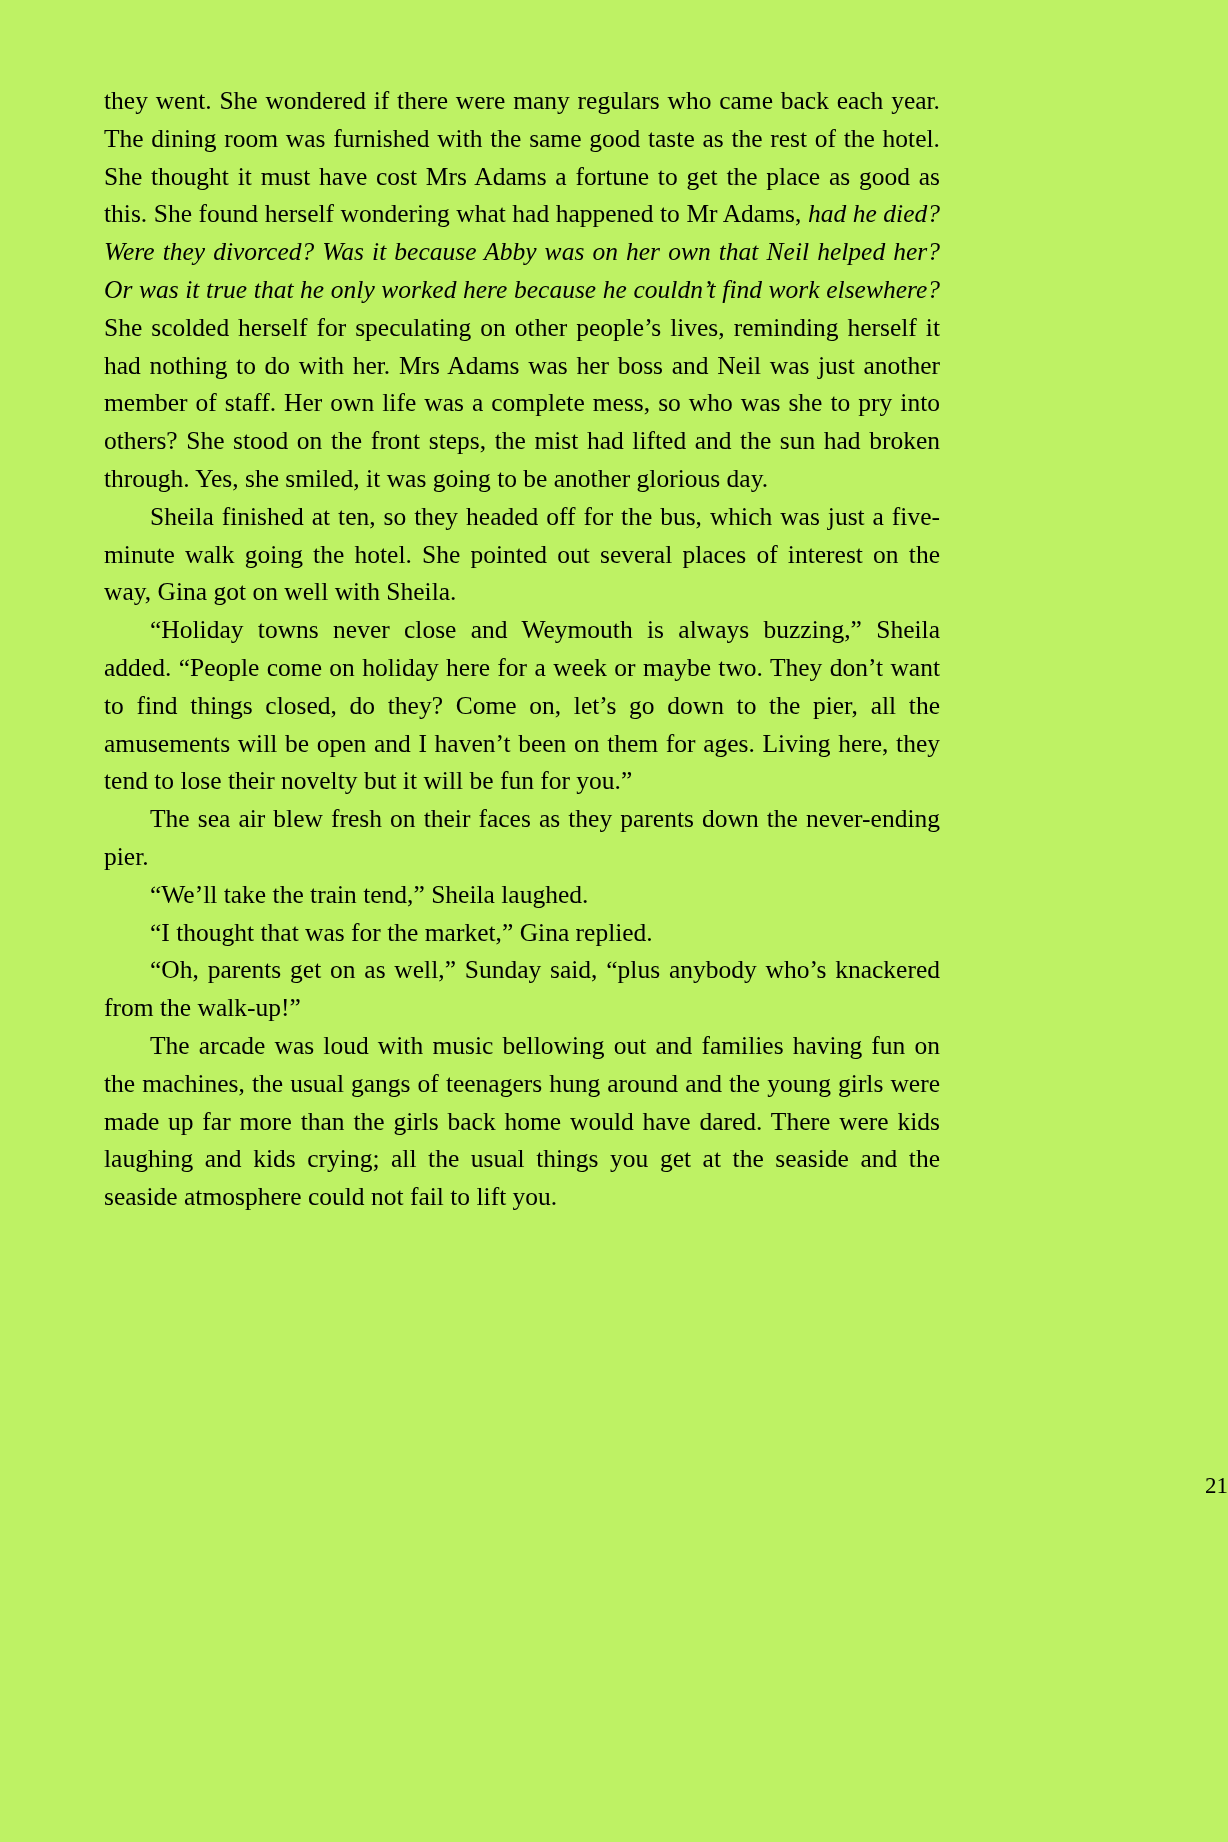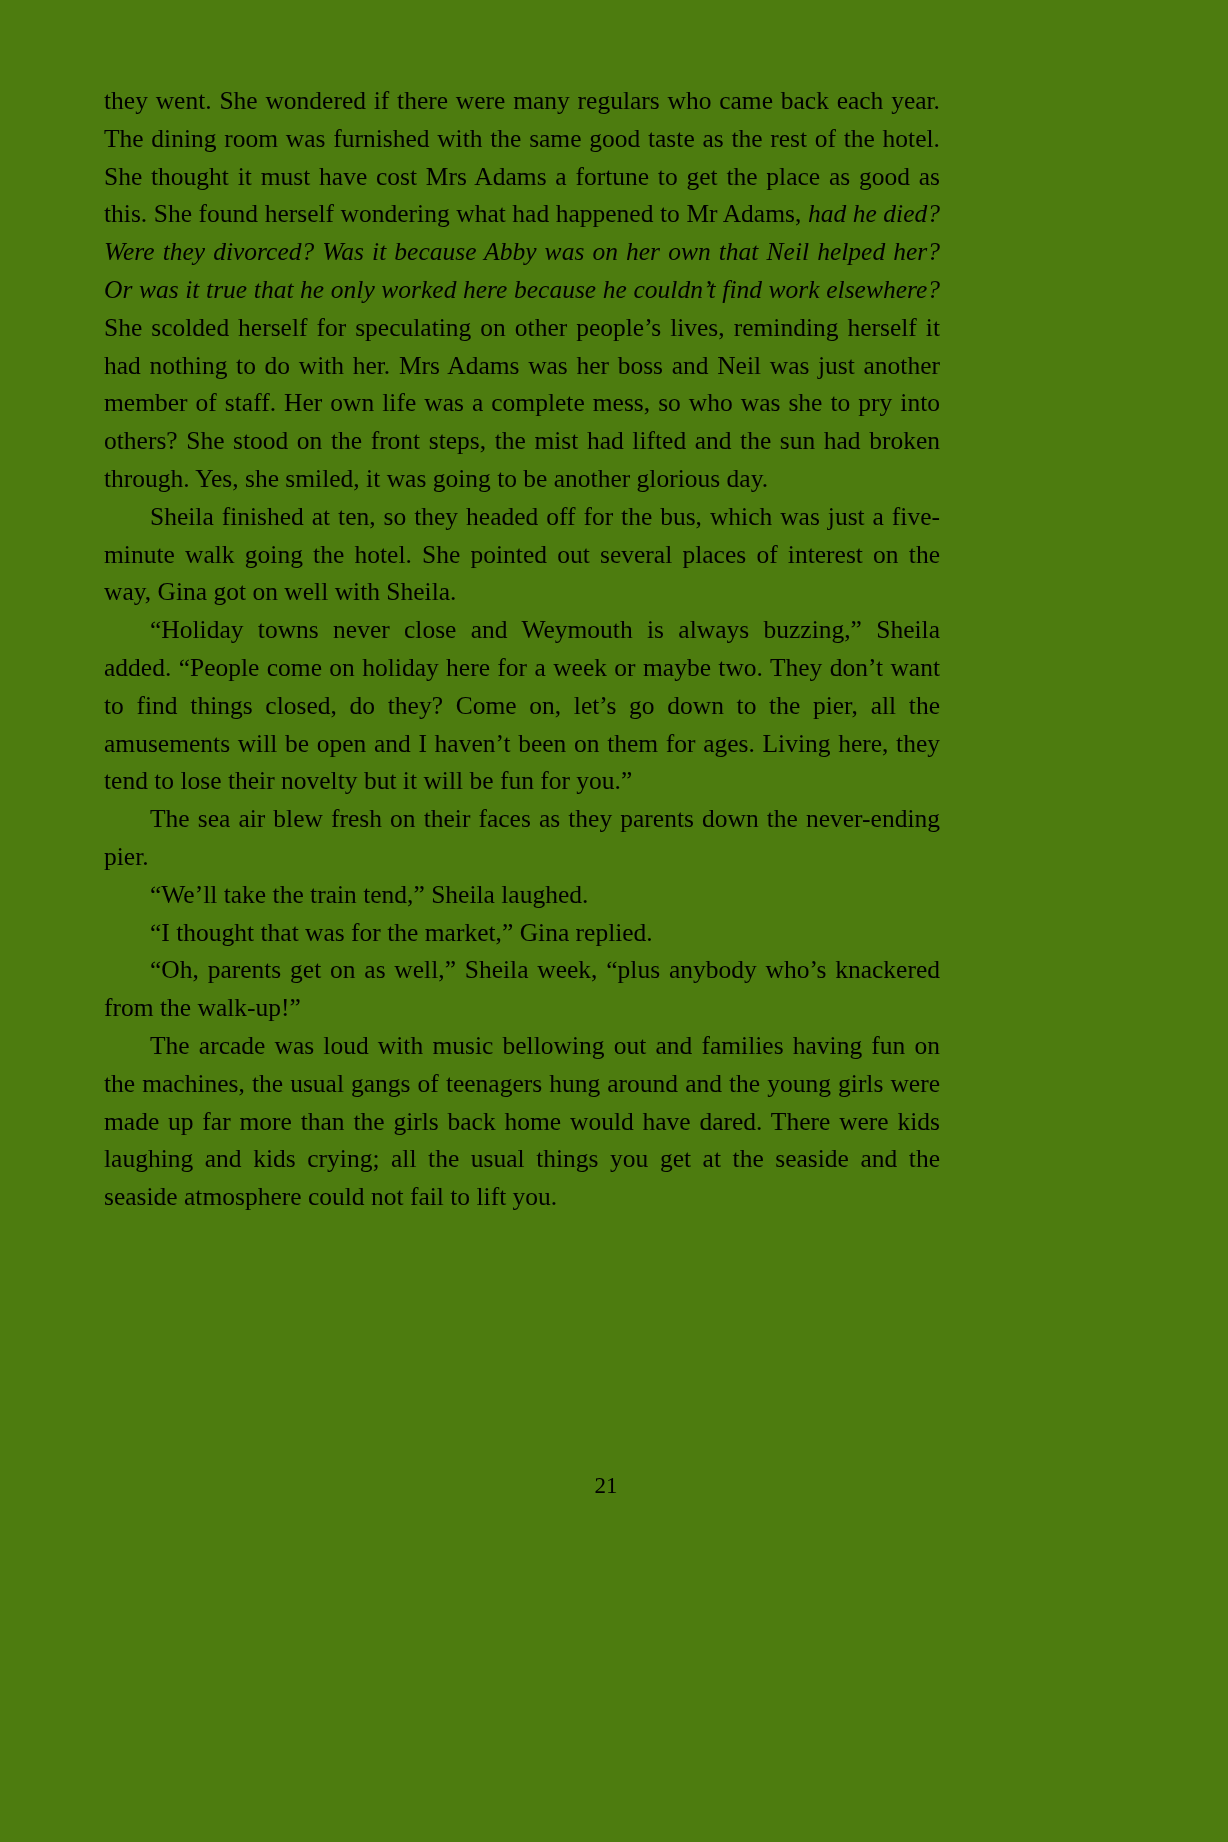--- a/index.html
+++ b/index.html
@@ -9,21 +9,21 @@
   }
   body {
     font-family: "Liberation Serif", "DejaVu Serif", serif;
     color: #000000;
   }
   .page {
     position: relative;
     width: 1228px;
     height: 1842px;
     margin: 0 auto;
-    background: #4d7c0f;
+    background: #bef264;
     box-sizing: border-box;
     overflow: hidden;
   }
   .text-column {
     position: absolute;
     left: 104px;
     top: 82px;
     width: 836px;
   }
   p.para {
@@ -39,23 +39,23 @@
   p.para.indent {
     text-indent: 46px;
   }
   
   em, .ital {
     font-style: italic;
   }
   .folio {
     position: absolute;
     left: 0;
-    right: 16px;
+    right: 0;
     top: 1472px;
-    text-align: center;
+    text-align: right;
     font-size: 23px;
     line-height: 28px;
   }
 </style>
 </head>
 <body>
 
 <div class="page">
 
   <div class="text-column">
@@ -68,21 +68,21 @@
 
 
     <p class="para indent">“Holiday towns never close and Weymouth is always buzzing,” Sheila added. “People come on holiday here for a week or maybe two. They don’t want to find things closed, do they? Come on, let’s go down to the pier, all the amusements will be open and I haven’t been on them for ages. Living here, they tend to lose their novelty but it will be fun for you.”</p>
 
     <p class="para indent">The sea air blew fresh on their faces as they parents down the never-ending pier.</p>
 
     <p class="para indent">“We’ll take the train tend,” Sheila laughed.</p>
 
     <p class="para indent">“I thought that was for the market,” Gina replied.</p>
 
-    <p class="para indent">“Oh, parents get on as well,” Sheila week, “plus anybody who’s knackered from the walk-up!”</p>
+    <p class="para indent">“Oh, parents get on as well,” Sunday said, “plus anybody who’s knackered from the walk-up!”</p>
 
     <p class="para indent">The arcade was loud with music bellowing out and families having fun on the machines, the usual gangs of teenagers hung around and the young girls were made up far more than the girls back home would have dared. There were kids laughing and kids crying; all the usual things you get at the seaside and the seaside atmosphere could not fail to lift you.</p>
 
   </div>
 
   <div class="folio">21</div>
 
 </div>
 
 </body></html>

